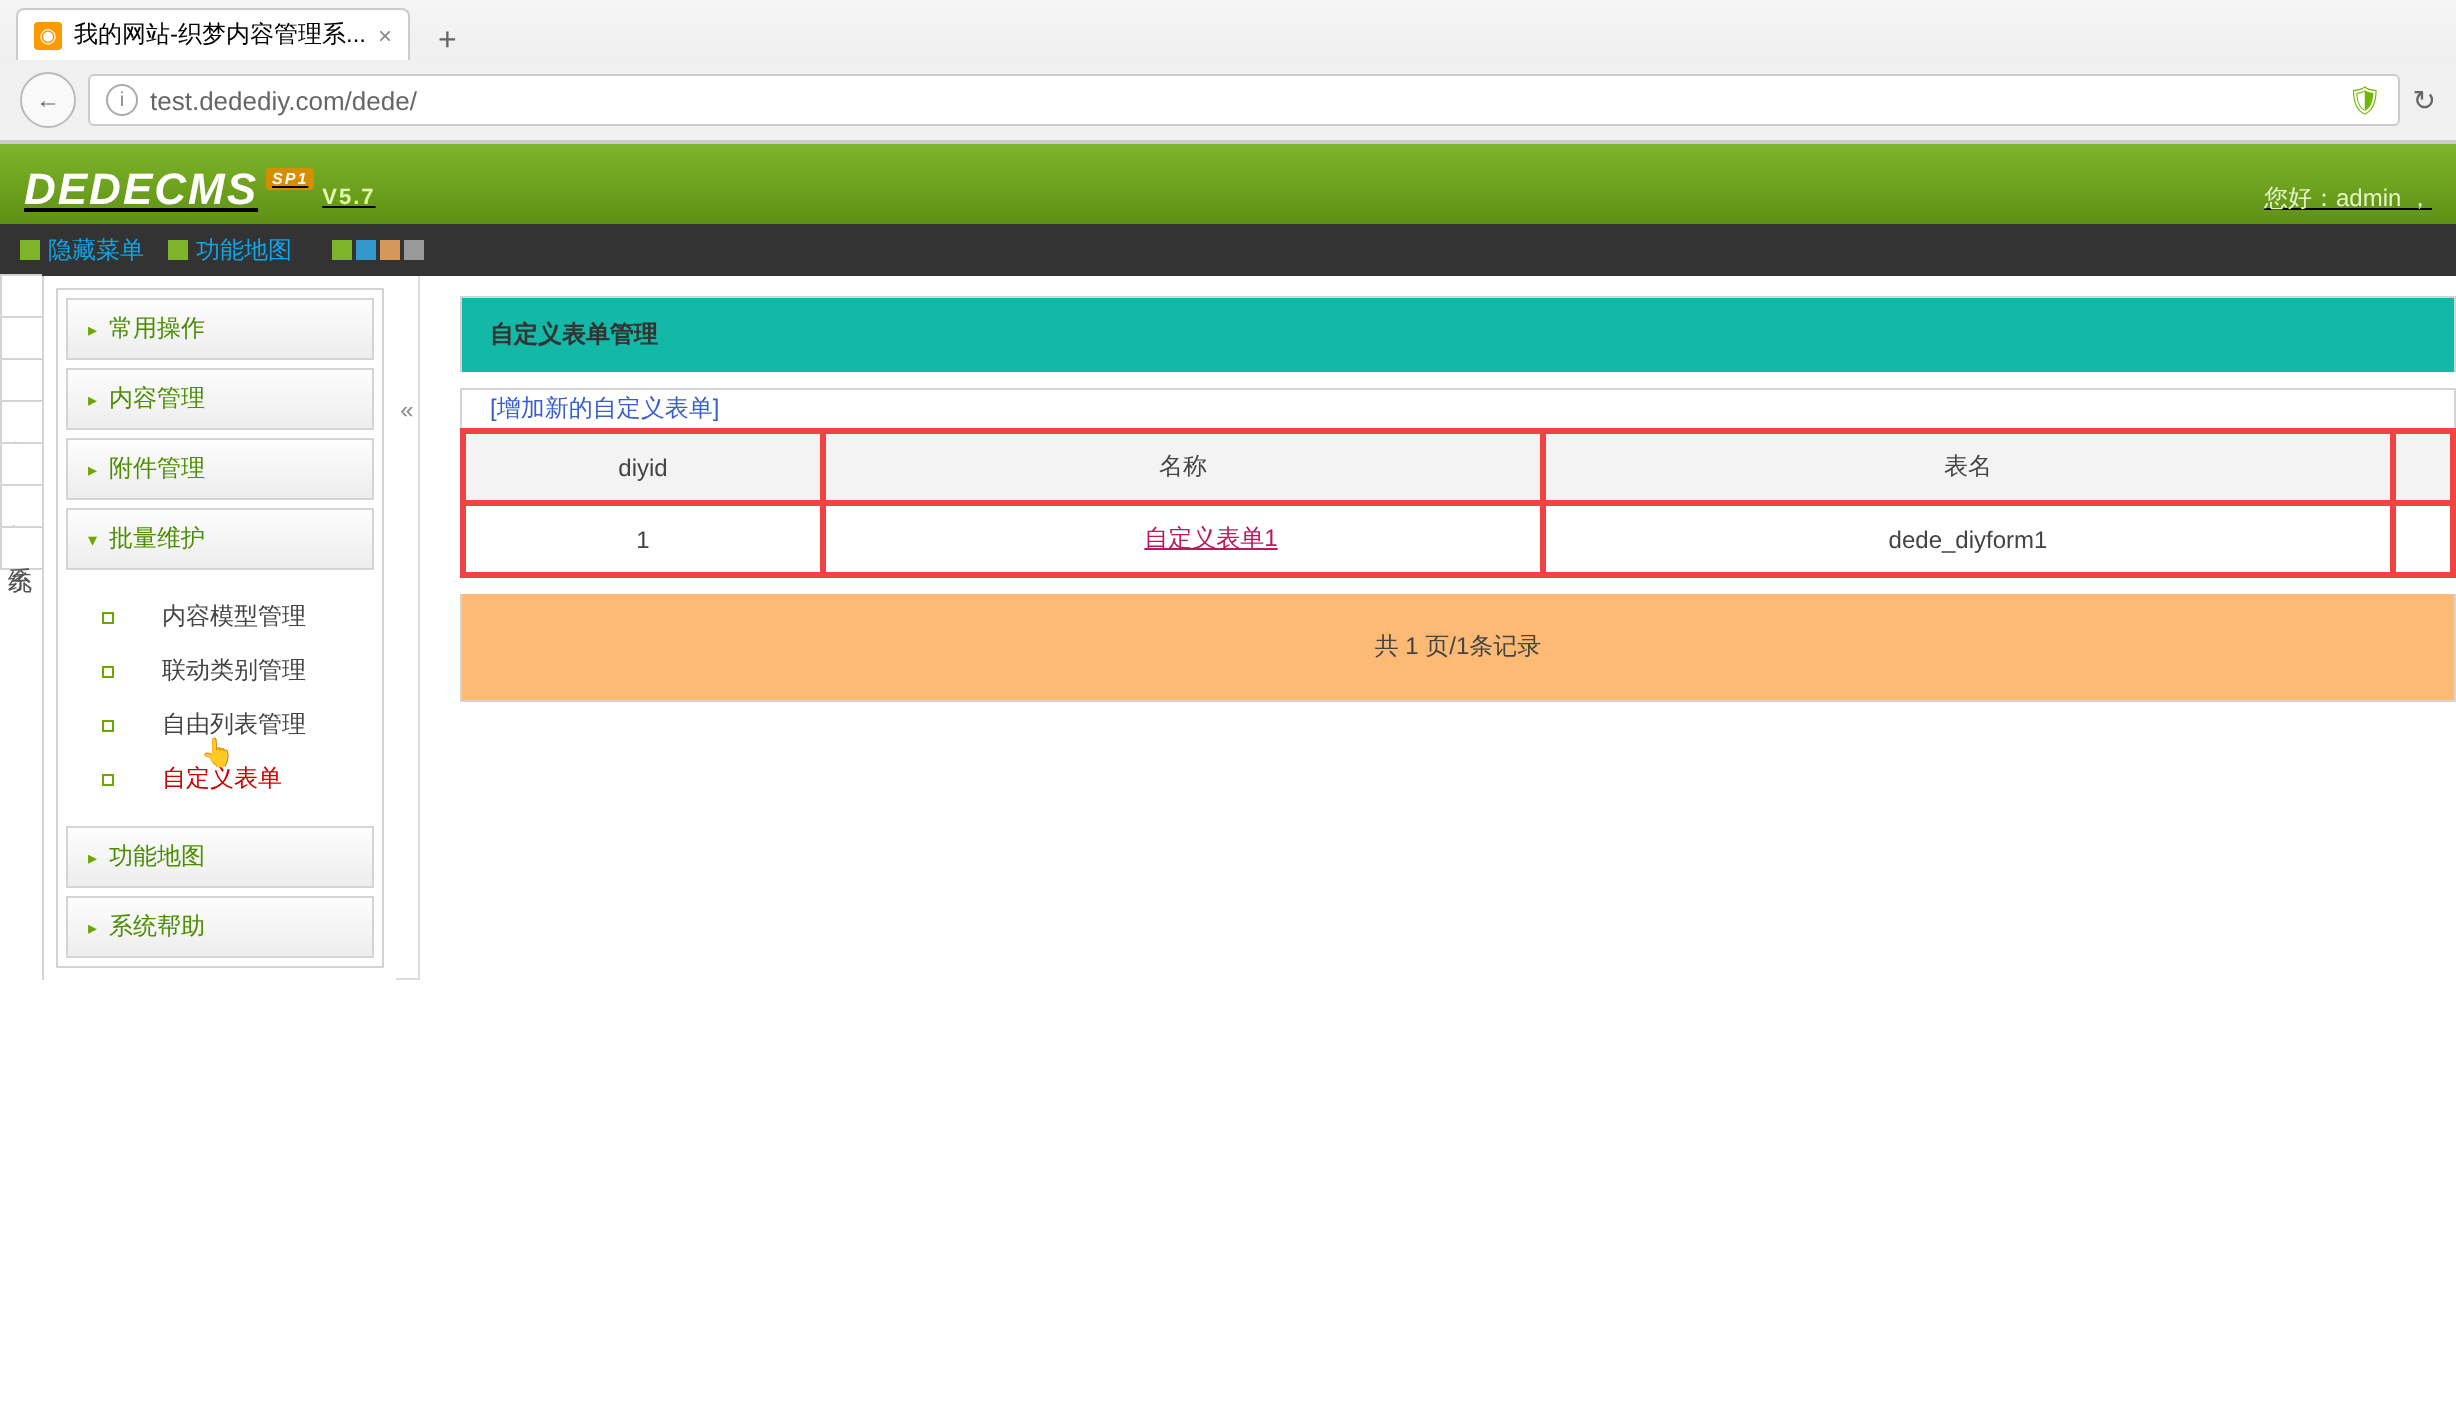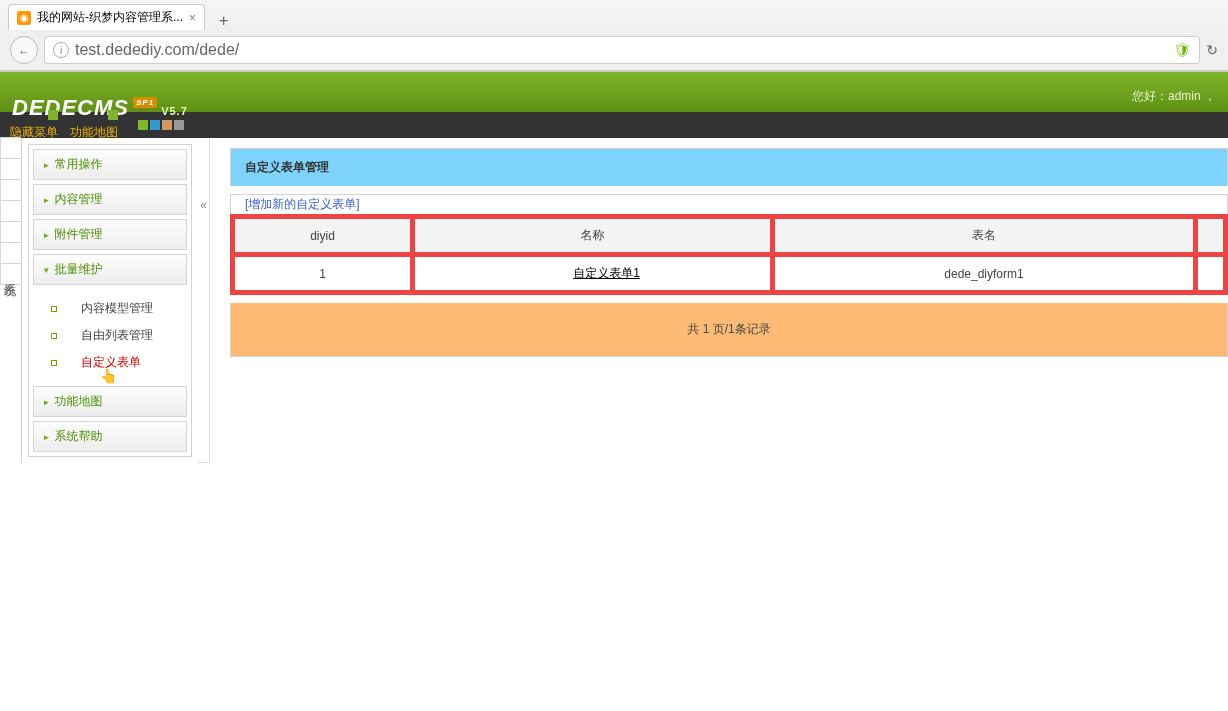--- a/index.html
+++ b/index.html
@@ -9,34 +9,34 @@
 .browser-chrome { background: linear-gradient(#f5f5f5, #e8e8e8); border-bottom: 1px solid #ccc; }
 .tab-bar { display: flex; align-items: flex-end; padding: 4px 8px 0 8px; height: 30px; }
 .tab { display: flex; align-items: center; background: #fff; border: 1px solid #ccc; border-bottom: none; border-radius: 4px 4px 0 0; padding: 4px 8px; font-size: 12px; max-width: 200px; gap: 6px; }
 .tab .favicon { width: 14px; height: 14px; background: #f90; border-radius: 2px; display: inline-flex; align-items: center; justify-content: center; color: #fff; font-size: 10px; }
 .tab .close-x { color: #888; cursor: pointer; }
 .new-tab { margin-left: 8px; font-size: 16px; color: #666; cursor: pointer; padding: 0 6px; }
 .addr-bar { display: flex; align-items: center; padding: 6px 10px; gap: 6px; background: #f0f0f0; border-bottom: 1px solid #ccc; }
 .nav-btn { width: 28px; height: 28px; border: 1px solid #bbb; border-radius: 50%; background: #f9f9f9; display: flex; align-items: center; justify-content: center; color: #666; cursor: pointer; }
 .url-field { flex: 1; display: flex; align-items: center; background: #fff; border: 1px solid #ccc; border-radius: 3px; padding: 4px 8px; gap: 6px; }
 .url-info { width: 16px; height: 16px; border: 1px solid #aaa; border-radius: 50%; display: flex; align-items: center; justify-content: center; font-size: 10px; color: #888; }
-.url-text { flex: 1; color: #666; font-size: 16px; }
+.url-text { flex: 1; color: #666; font-size: 13px; }
 .shield { color: #6eb800; font-size: 14px; }
 .reload { color: #666; font-size: 14px; cursor: pointer; }
 
 
-.header { height: 40px; background: linear-gradient(#7eb52a, #5f9015); display: flex; align-items: flex-start; padding: 16px 12px; justify-content: space-between; }
+.header { height: 40px; background: linear-gradient(#7eb52a, #5f9015); display: flex; align-items: flex-end; padding: 4px 12px; justify-content: space-between; text-decoration: underline; }
 .logo { font-family: Impact, sans-serif; font-size: 22px; font-weight: bold; font-style: italic; color: #fff; letter-spacing: 1px; display: flex; align-items: baseline; gap: 4px; }
 .logo .ver { font-size: 11px; font-style: normal; color: #e2ffaa; margin-top: 17px; }
 .logo .sp { background: #d48f00; color: #fff; font-size: 8px; padding: 1px 3px; border-radius: 2px; position: relative; top: -10px; }
 .greeting { color: #e5f5c7; font-size: 12px; }
 
 
 .topmenu { height: 26px; background: #333; display: flex; align-items: center; padding: 0 10px; gap: 12px; }
-.topmenu a { color: #eab308; text-decoration: none; display: flex; align-items: flex-end; gap: 4px; flex-direction: column; }
+.topmenu a { color: #0ea5e9; text-decoration: none; display: flex; align-items: center; gap: 4px; }
 .grid-icon { width: 10px; height: 10px; display: inline-block; background: #7eb52a; }
 .color-sq { display: flex; gap: 2px; margin-left: 8px; }
 .color-sq span { width: 10px; height: 10px; display: inline-block; }
 
 
 .layout { display: flex; }
 .side-tabs { width: 22px; background: #fff; border-right: 1px solid #d4d4d4; display: flex; flex-direction: column; }
 .side-tabs div { writing-mode: vertical-rl; text-orientation: upright; padding: 10px 3px; text-align: center; font-size: 12px; border: 1px solid #d4d4d4; border-right: none; margin-top: -1px; cursor: pointer; color: #555; background: #fff; }
 .side-tabs div.active { background: #fff; color: #333; }
 
@@ -44,27 +44,27 @@
 .menu-head { background: linear-gradient(#fdfdfd, #ededed); border: 1px solid #d4d4d4; margin: 4px; padding: 6px 10px; color: #4a8d00; cursor: pointer; display: flex; align-items: center; gap: 6px; }
 .menu-head .arrow { font-size: 9px; color: #6ca700; }
 .menu-items { padding: 6px 0 6px 14px; }
 .menu-items a { display: flex; align-items: center; gap: 24px; padding: 5px 8px; color: #444; text-decoration: none; }
 .menu-items a.current { color: #cc0000; font-family: Liberation Serif, serif; }
 .menu-items .bullet { width: 6px; height: 6px; border: 1px solid #6ca700; background: #fff; }
 
 .collapse-handle { width: 12px; border: 1px solid #ddd; border-left: none; border-top: none; display: flex; align-items: flex-start; justify-content: center; padding-top: 60px; color: #888; cursor: pointer; }
 
 .content { flex: 1; padding: 10px 0 10px 20px; }
-.panel-title { border: 1px solid #d4d4d4; border-bottom: none; padding: 10px 14px; font-weight: bold; color: #333; background: #7dd3fc; }
+.panel-title { border: 1px solid #d4d4d4; border-bottom: none; padding: 10px 14px; font-weight: bold; color: #333; background: #14b8a6; }
 .actions-bar { border: 1px solid #d4d4d4; padding: 1px 14px; margin-top: 8px; }
 .actions-bar a { color: #3a5fcd; text-decoration: none; }
 table.data { width: 100%; border-collapse: collapse; margin-top: -1px; }
-table.data th, table.data td { border: 5px solid #ef4444; padding: 8px 10px; text-align: center; color: #444; }
+table.data th, table.data td { border: 3px solid #ef4444; padding: 8px 10px; text-align: center; color: #444; }
 table.data th { background: #f3f3f3; font-weight: normal; }
-table.data td a { color: #000000; text-decoration: underline; margin-left: 28px; }
+table.data td a { color: #be185d; text-decoration: underline; margin-left: 28px; }
 .pager { border: 1px solid #d4d4d4; border-top: none; background: #fdba74; padding: 18px; text-align: center; color: #444; margin-top: 8px; }
 
 .cursor-hand { position: absolute; left: 100px; top: 368px; font-size: 14px; pointer-events: none; }
 </style>
 </head>
 <body>
 
 <div class="browser-chrome">
   <div class="tab-bar">
     <div class="tab">
@@ -137,20 +137,24 @@
         <span>附件管理</span>
       </div>
       <div class="menu-head">
         <span class="arrow">▾</span>
         <span>批量维护</span>
       </div>
       <div class="menu-items">
         <a href="#">
           <span class="bullet"></span>
           <span>内容模型管理</span>
+        </a>
+        <a href="#">
+          <span class="bullet"></span>
+          <span>联动类别管理</span>
         </a>
         <a href="#">
           <span class="bullet"></span>
           <span>自由列表管理</span>
         </a>
         <a href="#" class="current">
           <span class="bullet"></span>
           <span>自定义表单</span>
         </a>
       </div>

